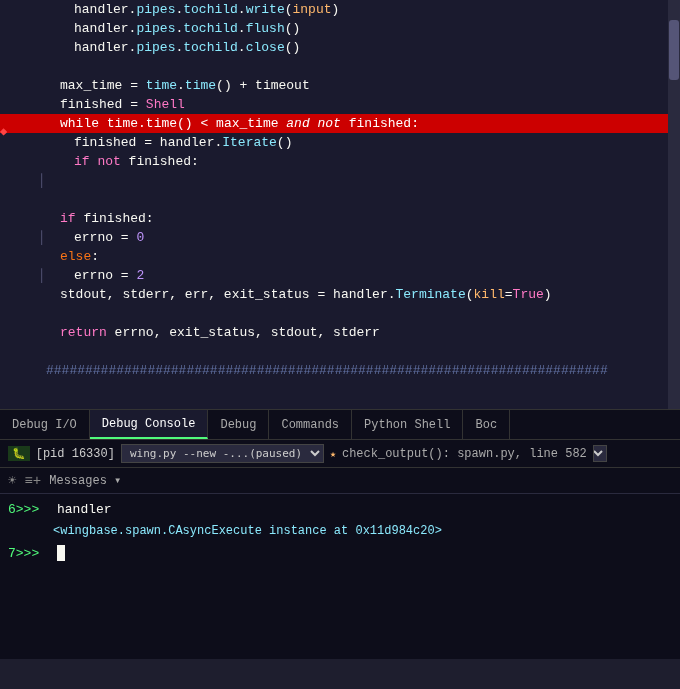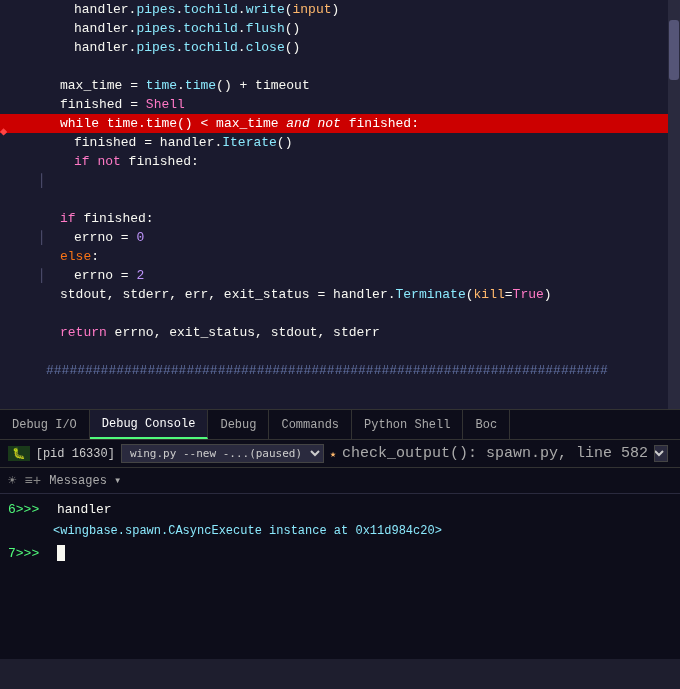--- a/index.html
+++ b/index.html
@@ -122,21 +122,21 @@
       font-family: monospace;
     }
 
     .dot-active {
       color: #ffb86c;
       font-size: 10px;
     }
 
     .process-info {
       color: #aaa;
-      font-size: 15px;
+      font-size: 12px;
     }
 
     
     .console-toolbar {
       display: flex;
       align-items: center;
       padding: 4px 8px;
       background: #0d0d1a;
       border-bottom: 1px solid #2a2a3e;
       gap: 8px;

